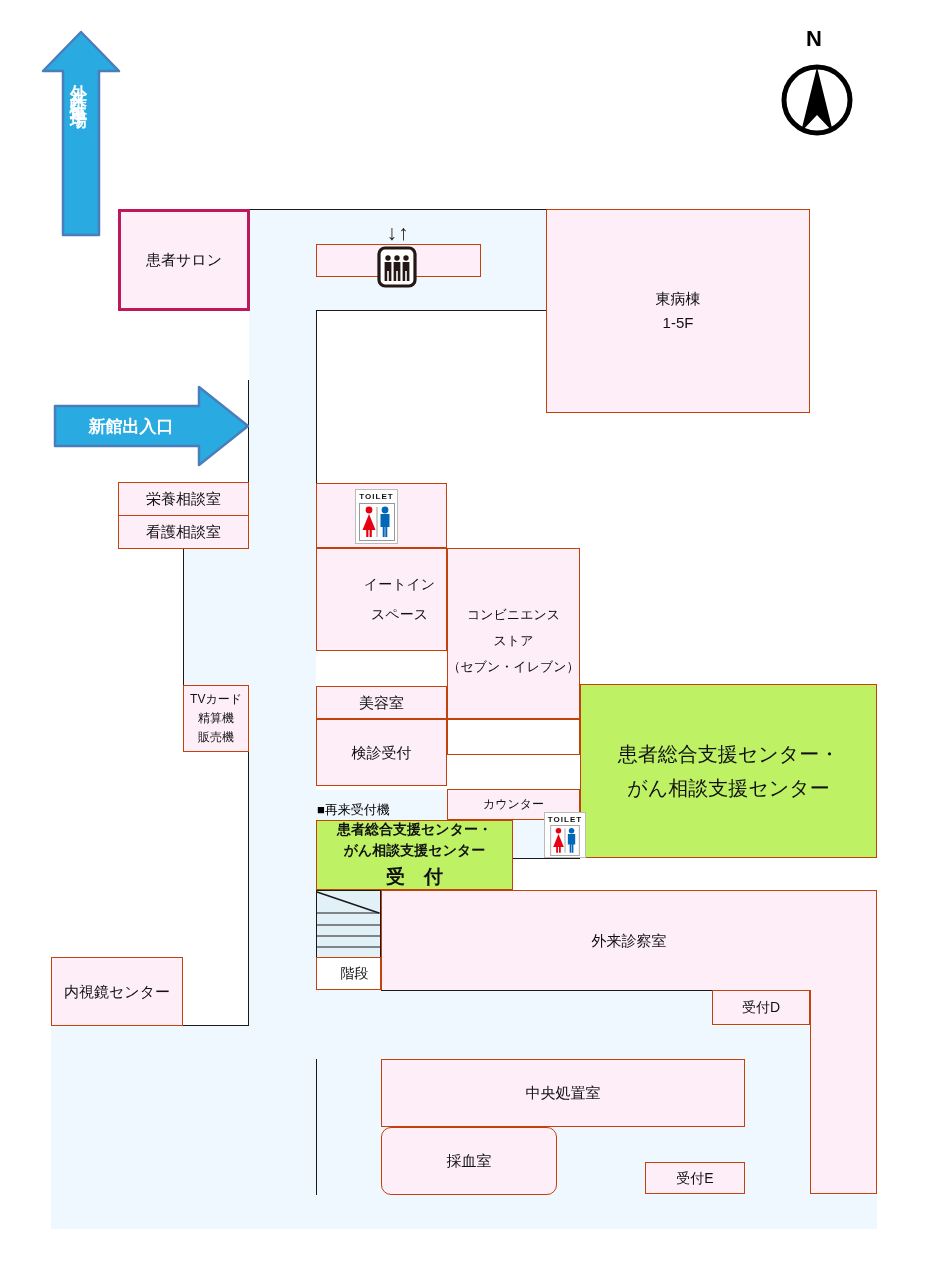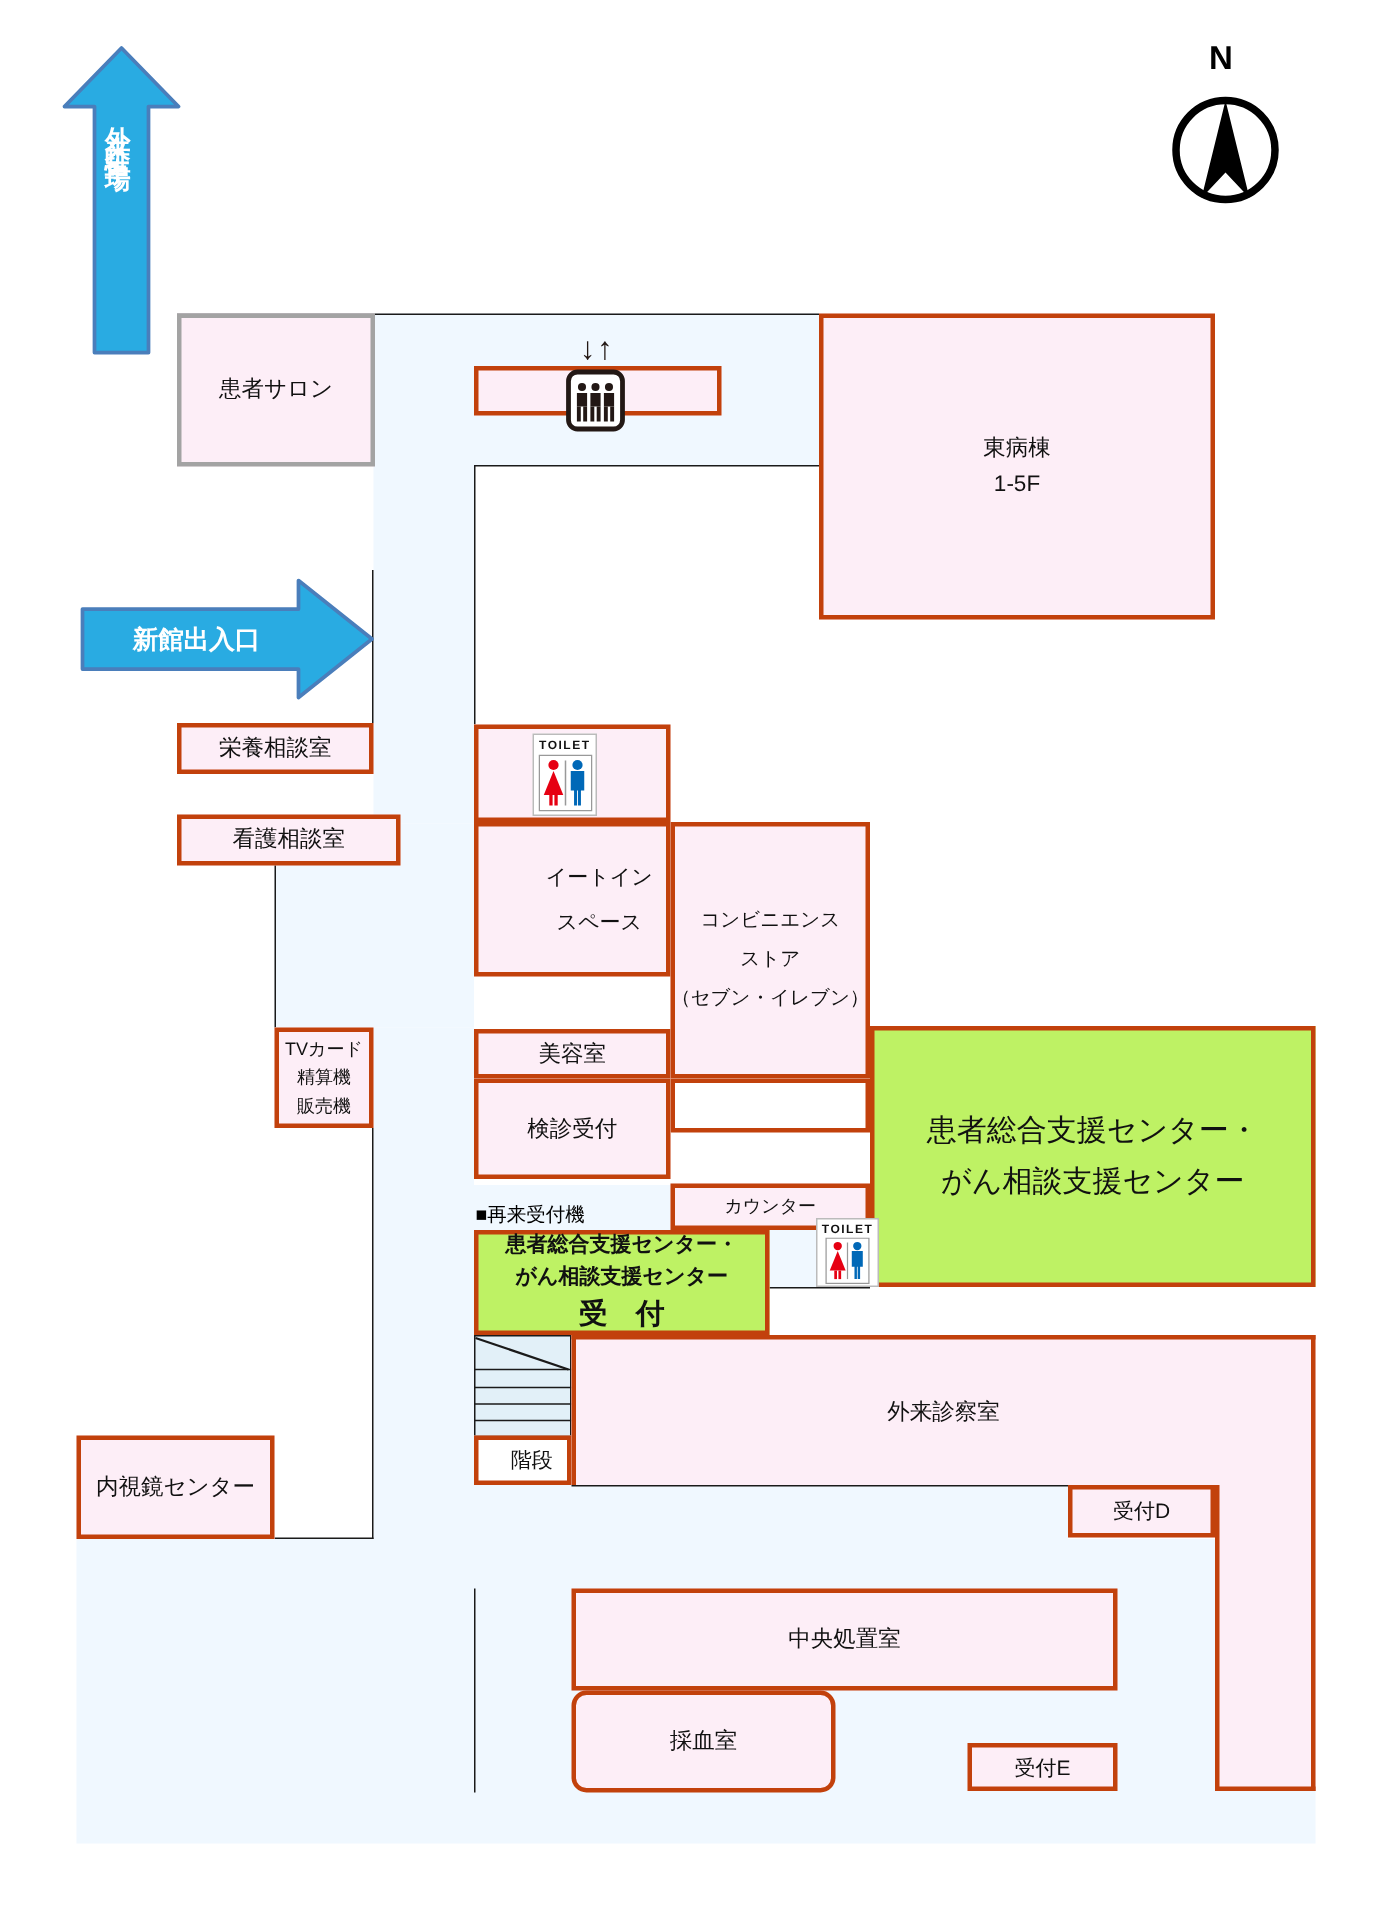--- a/index.html
+++ b/index.html
@@ -1,25 +1,25 @@
 <!DOCTYPE html>
 <html><head>
 <meta charset="utf-8">
 <style>
   html,body{margin:0;padding:0;background:#fff;}
   #canvas{position:relative;width:933px;height:1277px;background:#ffffff;
           font-family:"Liberation Sans",sans-serif;color:#111;overflow:hidden;}
   .abs{position:absolute;}
   .floor{background:#f0f8ff;}
   .wall{background:#1a1a1a;}
-  .room{background:#fdeef7;border:3px solid #c2410c;display:flex;align-items:center;
+  .room{background:#fdeef7;border:1px solid #c2410c;display:flex;align-items:center;
         justify-content:center;text-align:center;font-size:15px;line-height:1.6;box-sizing:border-box;}
   .room.white{background:#ffffff;padding-left:12px;}
   .room.magenta{background:#bef264;}
-  .salon{border:3px solid #a3a3a3;}
+  .salon{border:3px solid #be185d;}
   .lbl{white-space:pre;}
   .toilet-sign{background:#ffffff;border:1px solid #bbb;display:flex;flex-direction:column;
         align-items:center;box-sizing:border-box;padding-top:2px;}
   .toilet-sign .tl{font-size:8px;font-weight:bold;letter-spacing:1px;color:#111;}
   .toilet-sign .ppl{flex:1;display:flex;align-items:center;justify-content:center;}
   .arrow-text{color:#fff;font-weight:bold;font-size:17px;}
   .vert{writing-mode:vertical-rl;letter-spacing:7px;}
   .nlabel{font-size:22px;font-weight:bold;color:#000;}
   .small-note{font-size:13px;color:#000;}
   svg{display:block;}
@@ -50,21 +50,21 @@
 
   <div class="abs room salon" style="left:118px;top:209px;width:132px;height:102px;">
     <span class="lbl">患者サロン</span>
   </div>
 
 
   <div class="abs room" style="left:118px;top:482px;width:131px;height:34px;">
     <span class="lbl">栄養相談室</span>
   </div>
 
-  <div class="abs room" style="left:118px;top:515px;width:149px;height:34px;margin-top:28px;">
+  <div class="abs room" style="left:118px;top:515px;width:131px;height:34px;">
     <span class="lbl">看護相談室</span>
   </div>
 
   <div class="abs room" style="left:183px;top:685px;width:66px;height:67px;font-size:12px;line-height:1.6;">
     <span>
       <span class="lbl">TVカード</span><br>
       <span class="lbl">精算機</span><br>
       <span class="lbl">販売機</span>
     </span>
   </div>

